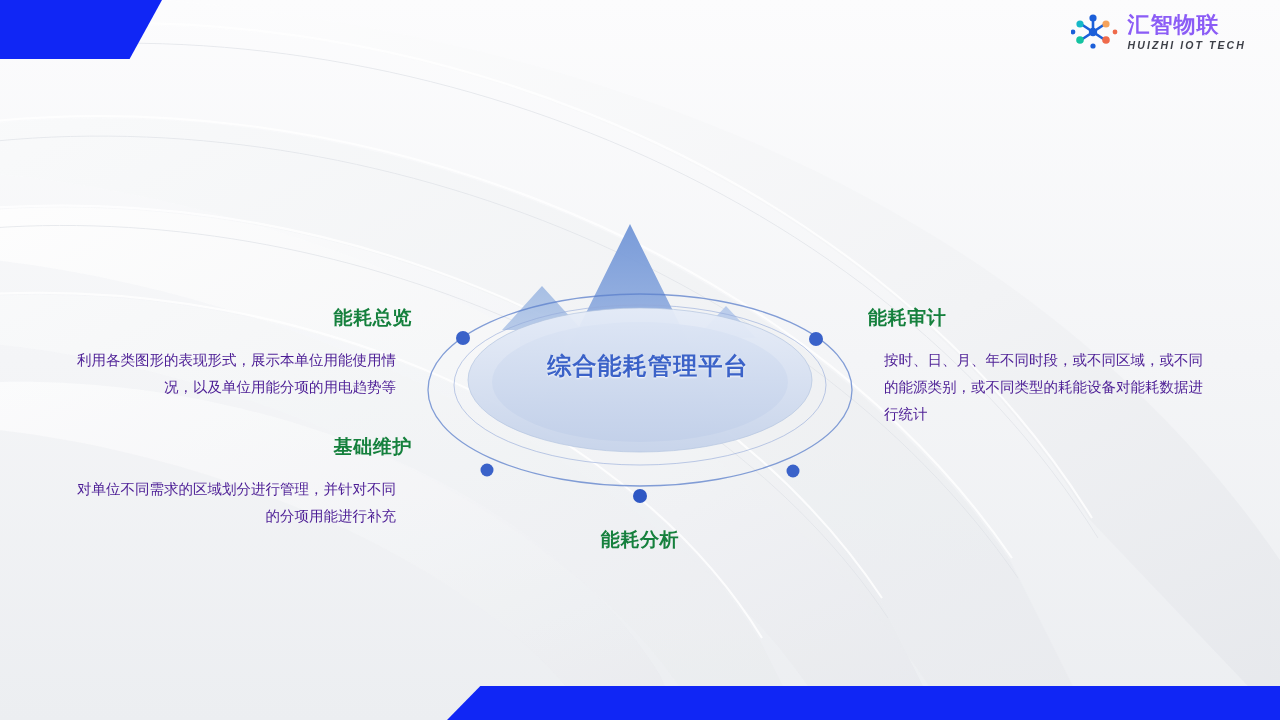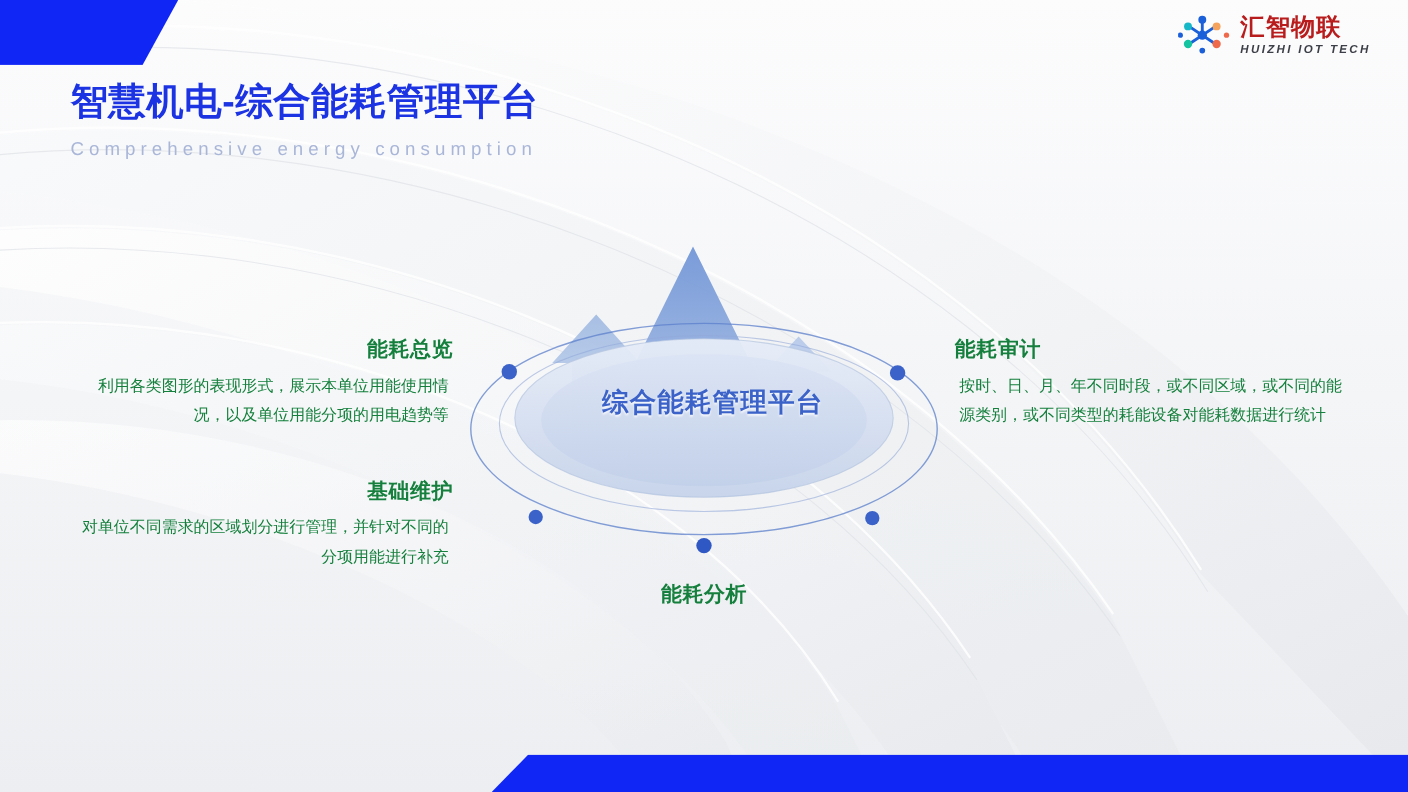--- a/index.html
+++ b/index.html
@@ -24,21 +24,21 @@
     position:absolute;left:447px;top:686px;width:833px;height:34px;
     background:#1026f5;
     clip-path:polygon(4% 0,100% 0,100% 100%,0 100%);
   }
 
   
   .logo{position:absolute;right:34px;top:12px;display:flex;align-items:center;gap:9px;}
   .logo-mark{width:48px;height:40px;flex:0 0 auto;}
   .logo-text{display:flex;flex-direction:column;line-height:1;}
   .logo-cn{
-    font-size:22px;font-weight:700;color:#b91c1c;letter-spacing:1px;
+    font-size:22px;font-weight:700;color:#8b5cf6;letter-spacing:1px;
     font-family:"Liberation Sans","DejaVu Sans",sans-serif;
   }
   .logo-en{
     font-size:10.5px;font-weight:700;color:#3c3f47;letter-spacing:2.1px;
     font-style:italic;margin-top:4px;text-align:center;
   }
 
   
   .headline{position:absolute;left:64px;top:70px;}
   .headline h1{
@@ -57,21 +57,21 @@
     font-size:24px;font-weight:700;color:#3b62c8;letter-spacing:1.2px;
     text-shadow:0 1px 2px rgba(255,255,255,.85);
   }
 
   
   .feat{position:absolute;}
   .feat h3{
     margin:0 0 7px 0;font-size:19px;font-weight:700;color:#15803d;letter-spacing:.6px;
   }
   .feat p{
-    margin:4px;font-size:14.5px;line-height:27px;color:#15803d;font-weight:400;
+    margin:16px;font-size:14.5px;line-height:27px;color:#4c1d95;font-weight:400;
   }
   .feat.right{text-align:left;}
   .feat.left{text-align:right;}
   .feat.center{text-align:center;}
 
   #f-overview{left:60px;top:305px;width:352px;}
   #f-base    {left:60px;top:434px;width:352px;}
   #f-audit   {left:868px;top:305px;width:360px;}
   #f-prepay  {left:868px;top:434px;width:352px;}
   #f-analysis{left:455px;top:527px;width:370px;}
@@ -146,24 +146,20 @@
       <circle cx="2" cy="20" r="2.4" fill="#1b5fd9"></circle>
       <circle cx="44" cy="20" r="2.4" fill="#ef6a4b"></circle>
       <circle cx="22" cy="34" r="2.6" fill="#1b5fd9"></circle>
     </svg>
     <div class="logo-text">
       <span class="logo-cn">汇智物联</span>
       <span class="logo-en">HUIZHI IOT TECH</span>
     </div>
   </div>
 
-  <div class="headline">
-    <h1>智慧机电-综合能耗管理平台</h1>
-    <div class="sub">Comprehensive energy consumption</div>
-  </div>
 
   <div class="center-art">
     <svg width="460" height="310" viewBox="0 0 460 310">
       <defs>
         <linearGradient id="arrMid" x1="0" y1="0" x2="0" y2="1">
           <stop offset="0%" stop-color="#6e93d6"></stop>
           <stop offset="100%" stop-color="#b6c9e9"></stop>
         </linearGradient>
         <linearGradient id="arrLeft" x1="0" y1="0" x2="0" y2="1">
           <stop offset="0%" stop-color="#9fb9e2"></stop>

